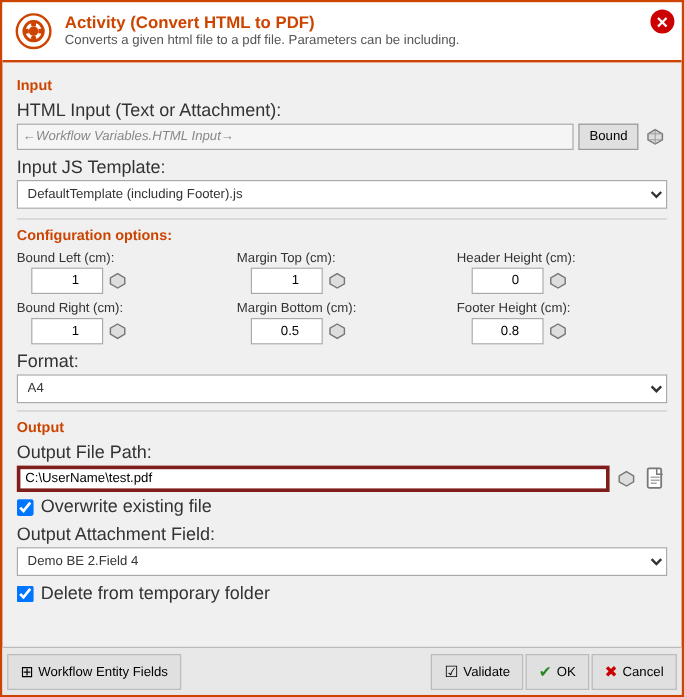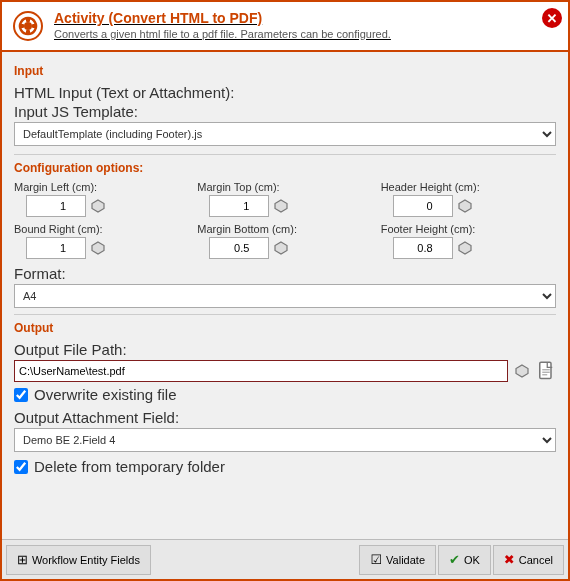--- a/index.html
+++ b/index.html
@@ -28,21 +28,20 @@
       border-bottom: 2px solid #cc4400;
       position: relative;
     }
     .title-icon {
       width: 32px;
       height: 32px;
       flex-shrink: 0;
     }
     .title-text-area {
       flex: 1;
-      text-decoration: underline;
     }
     .title-main {
       color: #cc4400;
       font-size: 14px;
       font-weight: bold;
     }
     .title-sub {
       color: #555;
       font-size: 11px;
       margin-top: 2px;
@@ -178,21 +177,21 @@
     }
     .output-path-row {
       display: flex;
       align-items: center;
       gap: 4px;
       margin-bottom: 4px;
     }
     .output-path-input {
       flex: 1;
       height: 22px;
-      border: 1px solid #7f1d1d;
+      border: 3px solid #7f1d1d;
       background: white;
       padding: 2px 4px;
       font-size: 11px;
     }
     .file-icon {
       display: inline-flex;
       align-items: center;
       justify-content: center;
       width: 20px;
       height: 20px;
@@ -241,46 +240,56 @@
           <rect x="4" y="-2" width="4" height="4" rx="1" fill="#cc4400"></rect>
           <rect x="-6.5" y="-6.5" width="3.5" height="3.5" rx="1" fill="#cc4400" transform="rotate(45)"></rect>
           <rect x="3" y="-6.5" width="3.5" height="3.5" rx="1" fill="#cc4400" transform="rotate(45)"></rect>
           <rect x="-6.5" y="3" width="3.5" height="3.5" rx="1" fill="#cc4400" transform="rotate(45)"></rect>
           <rect x="3" y="3" width="3.5" height="3.5" rx="1" fill="#cc4400" transform="rotate(45)"></rect>
         </g>
       </svg>
     </div>
     <div class="title-text-area">
       <div class="title-main">Activity (Convert HTML to PDF)</div>
-      <div class="title-sub">Converts a given html file to a pdf file. Parameters can be configured.</div>
+      <div class="title-sub">Converts a given html file to a pdf file. Parameters can be including.</div>
     </div>
     <button class="close-btn">✕</button>
   </div>
 
   <div class="content">
 
     <div class="section-label">Input</div>
 
     <div class="field-label">HTML Input (Text or Attachment):</div>
+    <div class="input-row">
+      <input type="text" class="text-input readonly" style="color: rgb(136, 136, 136); font-style: italic;" value="←Workflow Variables.HTML Input→">
+      <button class="bound-btn">Bound</button>
+      <div class="cube-icon">
+        <svg viewBox="0 0 16 16" fill="none">
+          <path d="M8 2L14 5.5V10.5L8 14L2 10.5V5.5L8 2Z" stroke="#777" stroke-width="1.2" fill="#ddd"></path>
+          <path d="M8 2L8 14M2 5.5L14 5.5M2 10.5L14 10.5" stroke="#999" stroke-width="0.8"></path>
+        </svg>
+      </div>
+    </div>
 
     <div class="field-label">Input JS Template:</div>
     <div style="margin-bottom:8px;">
       <select class="select-input">
         <option>DefaultTemplate (including Footer).js</option>
       </select>
     </div>
 
     <div class="separator"></div>
 
     <div class="section-label">Configuration options:</div>
 
     <div class="config-grid">
 
       <div class="config-field">
-        <div class="field-label">Margin Left (cm):</div>
+        <div class="field-label">Bound Left (cm):</div>
         <div class="num-row">
           <input type="number" class="num-input" value="1" style="">
           <div class="cube-icon">
             <svg viewBox="0 0 16 16" fill="none">
                 <path d="M8 2L14 5.5V10.5L8 14L2 10.5V5.5L8 2Z" stroke="#777" stroke-width="1.2" fill="#ddd"></path>
               </svg>
           </div>
         </div>
       </div>
 

